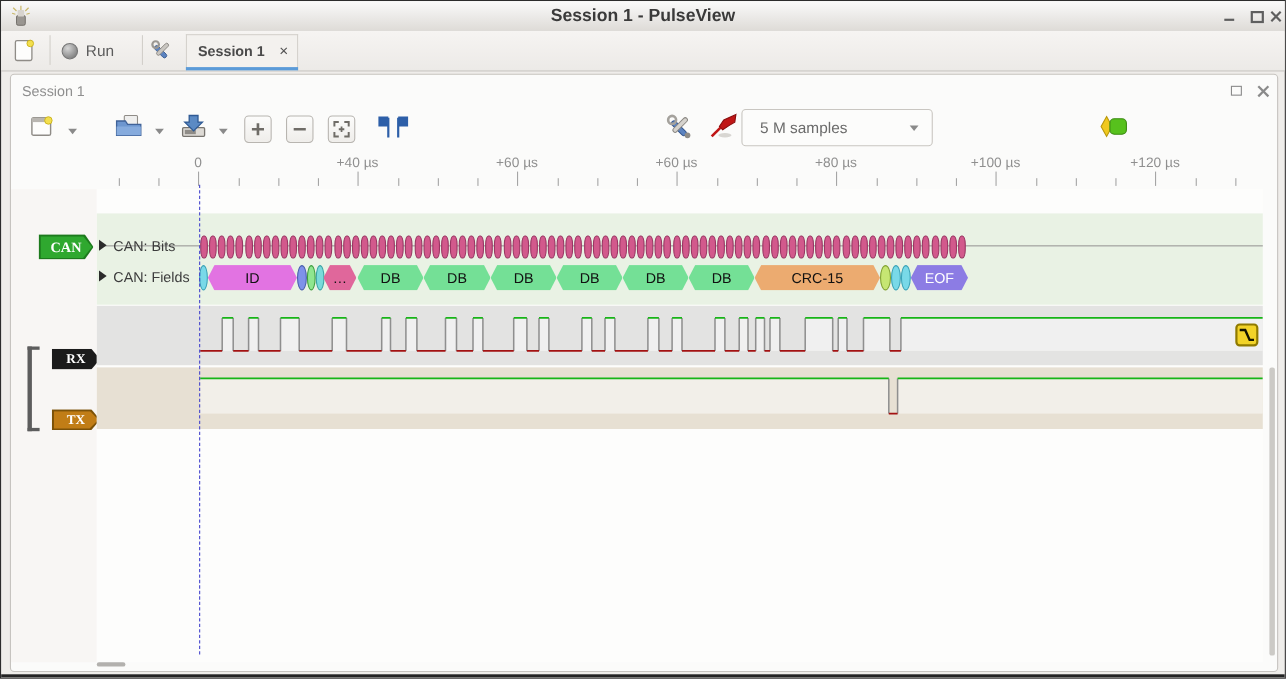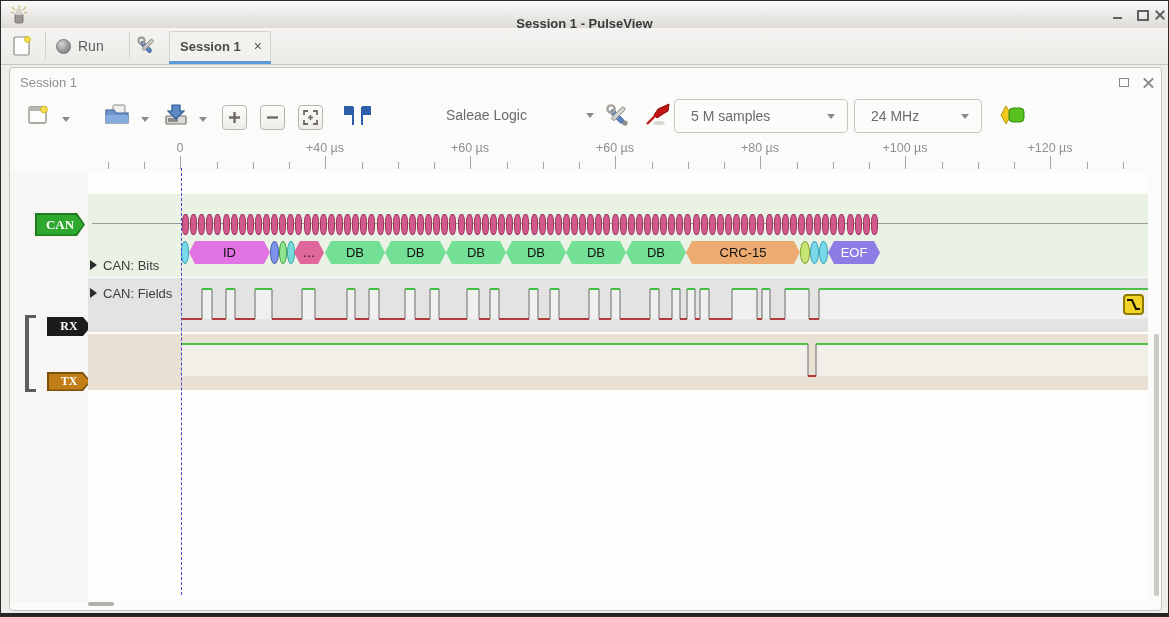--- a/index.html
+++ b/index.html
@@ -3,22 +3,22 @@
 <meta charset="utf-8">
 <style>
   html,body{margin:0;padding:0;background:#555;}
   .app{position:relative;width:1169px;height:617px;background:#efedea;
        font-family:"Liberation Sans","DejaVu Sans",sans-serif;overflow:hidden;
        border:1px solid #2c2c2c;box-sizing:border-box;}
   .app::after{content:"";position:absolute;left:0;right:0;bottom:0;height:3px;background:#232323;}
   
   .titlebar{position:absolute;left:0;top:0;width:100%;height:27px;
     background:linear-gradient(#fafafa,#dedbd7);border-bottom:1px solid #b5b2ae;}
-  .titlebar .title{position:absolute;left:0;right:0;top:15px;text-align:center;
-    font-size:13px;font-weight:bold;color:#3a3a3a;}
+  .titlebar .title{position:absolute;left:0;right:0;top:5px;text-align:center;
+    font-size:16px;font-weight:bold;color:#3a3a3a;}
   .tb-logo{position:absolute;left:9px;top:4px;width:18px;height:19px;}
   .winbtn{position:absolute;top:8px;width:14px;height:12px;cursor:default;}
   .winbtn-min{left:1110px;} .winbtn-max{left:1134px;} .winbtn-close{left:1152px;}
   .glyph-min{position:absolute;left:2px;bottom:2px;width:9px;height:0;border-top:2px solid #5f5f5f;}
   .glyph-max{position:absolute;left:2px;top:1px;width:8px;height:7px;border:2px solid #5f5f5f;}
   .glyph-x1,.glyph-x2{position:absolute;left:1px;top:5px;width:12px;height:0;border-top:2px solid #5f5f5f;}
   .glyph-x1{transform:rotate(45deg);} .glyph-x2{transform:rotate(-45deg);}
   
   .maintb{position:absolute;left:0;top:27px;width:100%;height:36px;
     background:linear-gradient(#f6f4f2,#eceae7);border-bottom:1px solid #c9c6c2;}
@@ -58,21 +58,21 @@
   .ruler-label{position:absolute;transform:translateX(-50%);font-size:12.5px;color:#8f8f8f;top:73px;}
   .tick{position:absolute;width:1px;background:#a5a5a5;}
   
   .region{position:absolute;left:78px;top:104px;width:1060px;height:430px;background:#fdfdfc;}
   .leftcol{position:absolute;left:0;top:104px;width:78px;height:430px;background:#f8f6f4;}
   .band{position:absolute;left:0;width:1060px;}
   .band-decoder{top:22px;height:83px;background:#e9f2e4;}
   .band-rx{top:106px;height:54px;background:#e3e3e2;}
   .band-tx{top:162px;height:56px;background:#e7e0d3;}
   .bits-line{position:absolute;left:4px;top:51px;width:1056px;height:1px;background:#9a9a98;}
-  .rowlabel{position:absolute;font-size:13px;color:#3c3c3c;white-space:nowrap;margin-top:42px;}
+  .rowlabel{position:absolute;font-size:13px;color:#3c3c3c;white-space:nowrap;}
   .tri{display:inline-block;width:0;height:0;border-top:5px solid transparent;
     border-bottom:5px solid transparent;border-left:7px solid #2b2b2b;margin-right:6px;}
   .bit{position:absolute;top:42px;height:21px;border-radius:3px/8px;box-sizing:border-box;}
   .ann{position:absolute;top:69px;height:23px;display:flex;align-items:center;justify-content:center;
     font-size:13px;box-sizing:border-box;}
   .ann-hex{clip-path:polygon(6px 0,calc(100% - 6px) 0,100% 50%,calc(100% - 6px) 100%,6px 100%,0 50%);}
   .ann-dot{border-radius:50%;border-width:1px;border-style:solid;}
   .cursorline{position:absolute;left:93px;top:-4px;height:427px;width:0;
     border-left:1px dashed #4545cc;}
   .trigicon{position:absolute;left:1035px;top:122px;width:21px;height:21px;box-sizing:border-box;
@@ -195,47 +195,39 @@
           <path d="M9 11.5 H14 M11.5 9 V14" stroke="#6f6c67" stroke-width="1.6"></path>
         </svg>
       </div>
       <div class="ico" style="left:333px;top:8px">
         <svg width="30" height="24" viewBox="0 0 30 24">
           <path d="M10 3 L10 21 M10 3 L2 3 L2 10 L10 10" fill="#2d5fa8" stroke="#2d5fa8" stroke-width="2"></path>
           <path d="M19 3 L19 21 M19 3 L27 3 L27 10 L19 10" fill="#2d5fa8" stroke="#2d5fa8" stroke-width="2"></path>
         </svg>
       </div>
 
-      <div class="flatcombo" style="left:420px;top:3px;width:170px">
-        <span class="val">Saleae Logic</span>
-        <span class="drop-arrow" style="left:156px;top:14px"></span>
-      </div>
       <div class="ico" style="left:594px;top:6px">
         <svg width="28" height="26" viewBox="0 0 28 26">
           <rect x="5" y="12" width="17" height="4.5" rx="2.2" transform="rotate(45 13 14)" fill="#5b83c0" stroke="#35578e" stroke-width="0.9"></rect>
           <rect x="6" y="10" width="17" height="4" rx="2" transform="rotate(-45 14 12)" fill="#d6d3ce" stroke="#8a8782" stroke-width="0.9"></rect>
           <circle cx="7" cy="7" r="3.6" fill="none" stroke="#a5a29d" stroke-width="2.4"></circle>
           <circle cx="21" cy="21" r="2.6" fill="#8f8c87"></circle>
         </svg>
       </div>
       <div class="ico" style="left:634px;top:6px">
         <svg width="28" height="26" viewBox="0 0 28 26">
           <path d="M25 2 L14 7 L10 13 L13 16 L19 12 L24 9 Z" fill="#c01616" stroke="#8a0e0e" stroke-width="1"></path>
           <path d="M11 14 L3 22" stroke="#c01616" stroke-width="2.4"></path>
           <ellipse cx="15" cy="21" rx="6" ry="2" fill="#c9c6c1" opacity="0.7"></ellipse>
         </svg>
       </div>
 
       <div class="combo" style="left:664px;top:3px;width:174px">
         <span class="val">5 M samples</span>
         <span class="drop-arrow" style="left:152px;top:14px"></span>
-      </div>
-      <div class="combo" style="left:844px;top:3px;width:128px">
-        <span class="val">24 MHz</span>
-        <span class="drop-arrow" style="left:106px;top:14px"></span>
       </div>
       <div class="ico" style="left:987px;top:8px">
         <svg width="32" height="22" viewBox="0 0 32 22">
           <polygon points="9,2 14,11 9,20 4,11" fill="#f0c81e" stroke="#b8960a" stroke-width="1"></polygon>
           <rect x="12" y="4" width="15" height="14" rx="4" fill="#57c11d" stroke="#3a8a10" stroke-width="1"></rect>
         </svg>
       </div>
     </div>
 
     <div id="ruler" style="position: absolute; left: 0px; top: 0px; width: 100%; height: 104px;">

